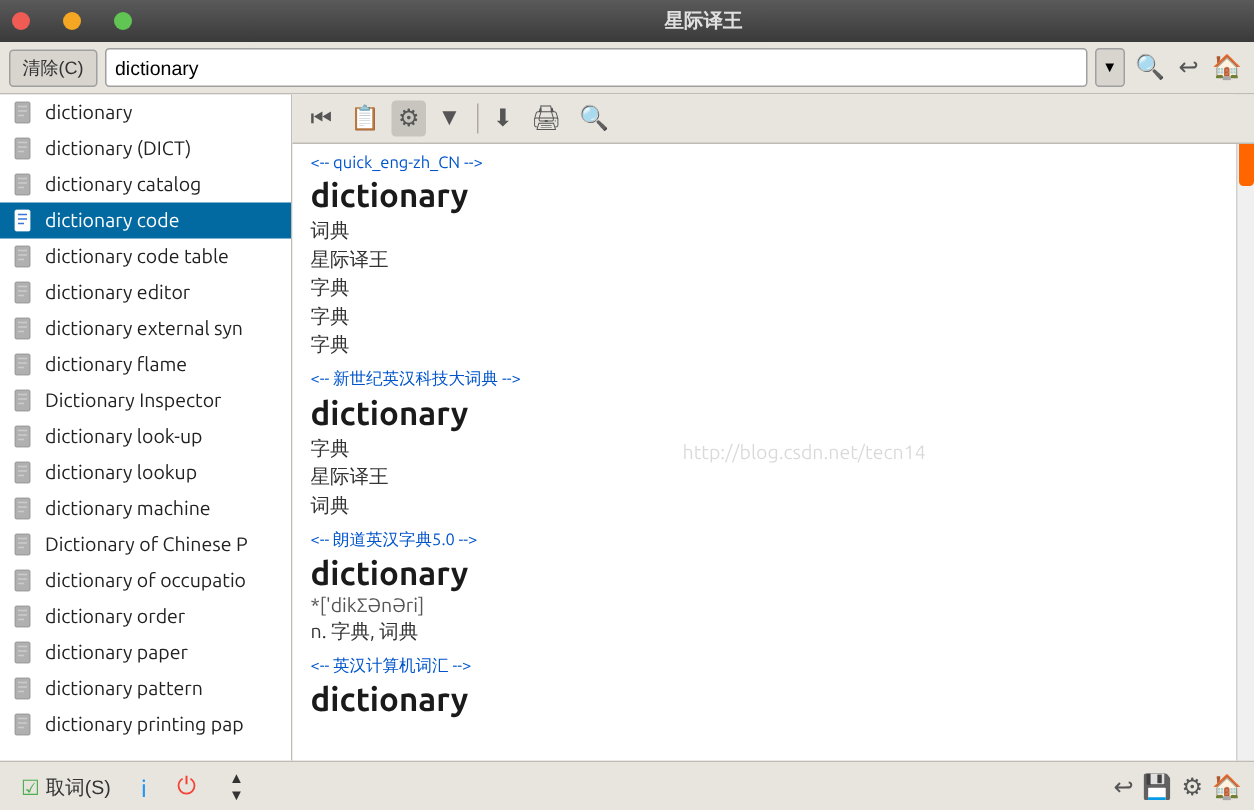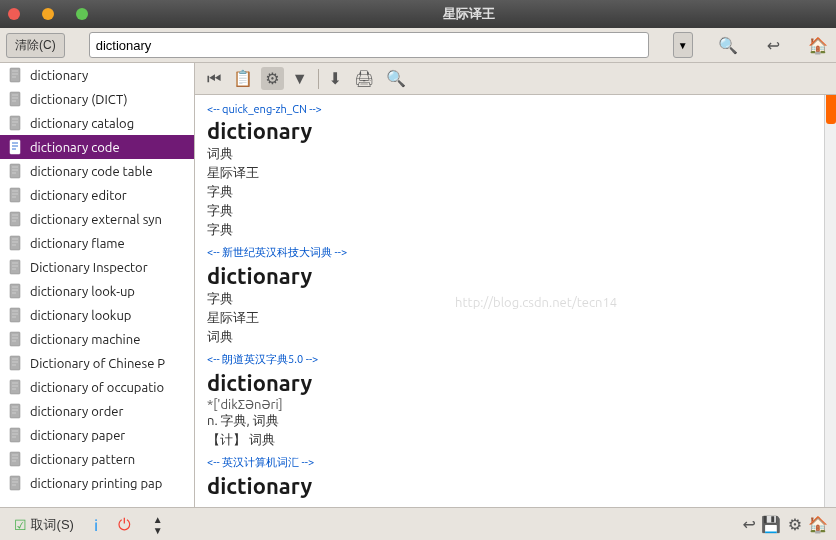--- a/index.html
+++ b/index.html
@@ -39,21 +39,21 @@
       font-weight: bold;
     }
 
     
     #toolbar {
       background: #e8e4de;
       border-bottom: 1px solid #c0bbb5;
       padding: 4px 6px;
       display: flex;
       align-items: center;
-      gap: 24px;
+      gap: 5px;
     }
     #clear-btn {
       background: #d8d4ce;
       border: 1px solid #a0a0a0;
       border-radius: 3px;
       padding: 3px 8px;
       font-size: 12px;
       cursor: pointer;
       color: #333;
     }
@@ -103,21 +103,21 @@
       cursor: pointer;
       font-size: 13px;
       color: #222;
       white-space: nowrap;
       overflow: hidden;
       text-overflow: ellipsis;
       display: flex;
       align-items: center;
       gap: 6px;
     }
-    .sidebar-item.selected { background: #701a75; color: white; }
+    .sidebar-item.selected { background: #0369a1; color: white; }
     .sidebar-item.selected .item-icon { color: white; }
     .item-icon {
       width: 16px;
       height: 16px;
       display: inline-flex;
       align-items: center;
       justify-content: center;
       font-size: 12px;
       flex-shrink: 0;
     }
@@ -488,21 +488,20 @@
         <div class="dict-line">字典</div>
         <div class="dict-source">&lt;-- 新世纪英汉科技大词典 --&gt;</div>
         <div class="dict-headword">dictionary</div>
         <div class="dict-line">字典</div>
         <div class="dict-line">星际译王</div>
         <div class="dict-line">词典</div>
         <div class="dict-source">&lt;-- 朗道英汉字典5.0 --&gt;</div>
         <div class="dict-headword">dictionary</div>
         <div class="dict-phonetic">*['dikʃənəri]</div>
         <div class="dict-line">n. 字典, 词典</div>
-        <div class="dict-line">【计】 词典</div>
         <div class="dict-source">&lt;-- 英汉计算机词汇 --&gt;</div>
         <div class="dict-headword">dictionary</div>
       </div>
   </div>
 
   <div id="scroll-track">
     <div id="scroll-thumb"></div>
   </div>
 
 </div>

